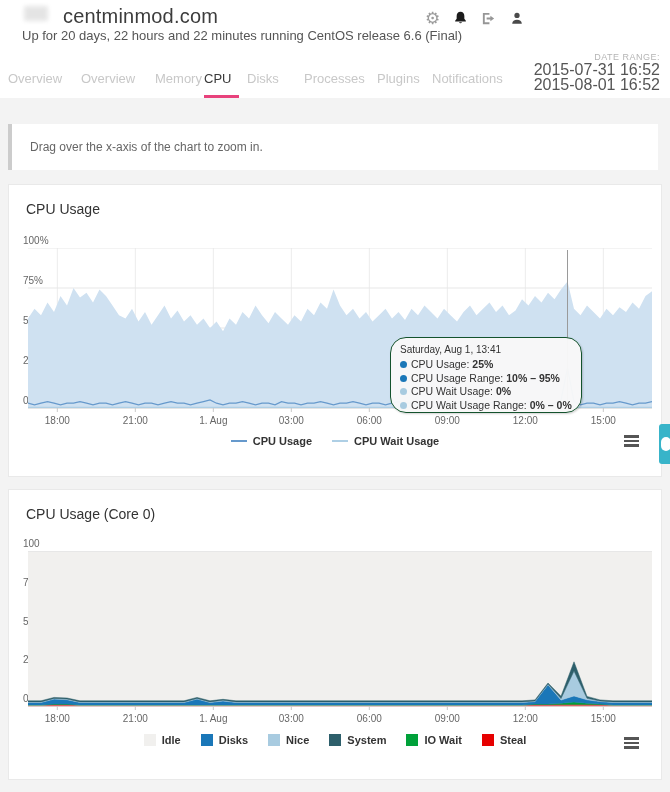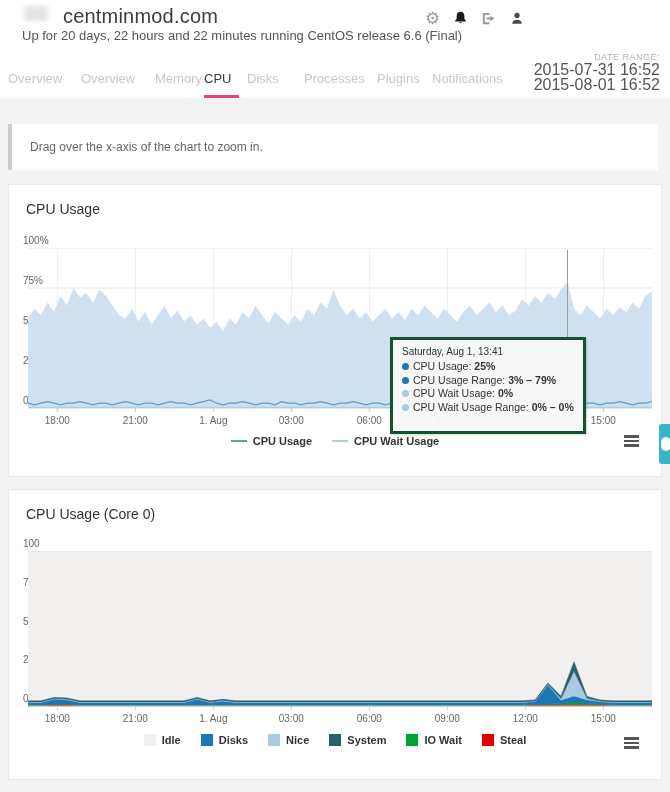--- a/index.html
+++ b/index.html
@@ -30,21 +30,21 @@
   .xlab{position:absolute;font-size:10px;color:#666;transform:translateX(-50%);white-space:nowrap;}
   .legend{position:absolute;left:0;width:100%;display:flex;justify-content:center;align-items:center;gap:20px;}
   #l1{top:250px;} #l2{top:244px;}
   .li{display:flex;align-items:center;gap:6px;font-size:11px;font-weight:700;color:#333;cursor:pointer;}
   .sw-line{display:inline-block;width:16px;height:2px;}
   .sw-sq{display:inline-block;width:12px;height:12px;}
   .hamburger{position:absolute;right:22px;width:15px;cursor:pointer;}
   .hamburger i{display:block;height:2.5px;background:#555;margin-bottom:2px;}
   .hamburger i:last-child{margin-bottom:0;}
   .hb1{top:250px;} .hb2{top:247px;}
-  .tooltip{position:absolute;left:390px;top:337px;background:rgba(248,248,248,.97);border:3px solid #14532d;border-radius:0;padding:6px 9px 17px 9px;box-shadow:1px 1px 2px rgba(0,0,0,.18);z-index:5;}
+  .tooltip{position:absolute;left:390px;top:337px;background:rgba(248,248,248,.97);border:1px solid #14532d;border-radius:16px;padding:6px 9px 0 9px;box-shadow:1px 1px 2px rgba(0,0,0,.18);z-index:5;}
   .tt-title{font-size:10px;color:#333;margin-bottom:3px;}
   .tt-row{font-size:10.5px;color:#333;line-height:13.5px;white-space:nowrap;display:flex;align-items:center;}
   .bullet{display:inline-block;width:7px;height:7px;border-radius:50%;margin-right:4px;flex:0 0 auto;}
   .tt-row b{margin-left:3px;}
   .fab{position:absolute;right:0;top:424px;width:11px;height:40px;background:#38b4c9;border-radius:3px 0 0 3px;cursor:pointer;}
   .fab-glyph{position:absolute;left:2px;top:13px;width:10px;height:14px;background:#fff;border-radius:5px;}
 </style>
 </head>
 <body>
 
@@ -165,21 +165,21 @@
     <div class="tt-title">Saturday, Aug 1, 13:41</div>
     <div id="ttrows">
         <div class="tt-row">
           <span class="bullet" style="background: rgb(26, 119, 184);"></span>
           <span>CPU Usage:</span>
           <b>25%</b>
         </div>
         <div class="tt-row">
           <span class="bullet" style="background: rgb(26, 119, 184);"></span>
           <span>CPU Usage Range:</span>
-          <b>3% – 79%</b>
+          <b>10% – 95%</b>
         </div>
         <div class="tt-row">
           <span class="bullet" style="background: rgb(168, 203, 224);"></span>
           <span>CPU Wait Usage:</span>
           <b>0%</b>
         </div>
         <div class="tt-row">
           <span class="bullet" style="background: rgb(168, 203, 224);"></span>
           <span>CPU Wait Usage Range:</span>
           <b>0% – 0%</b>

